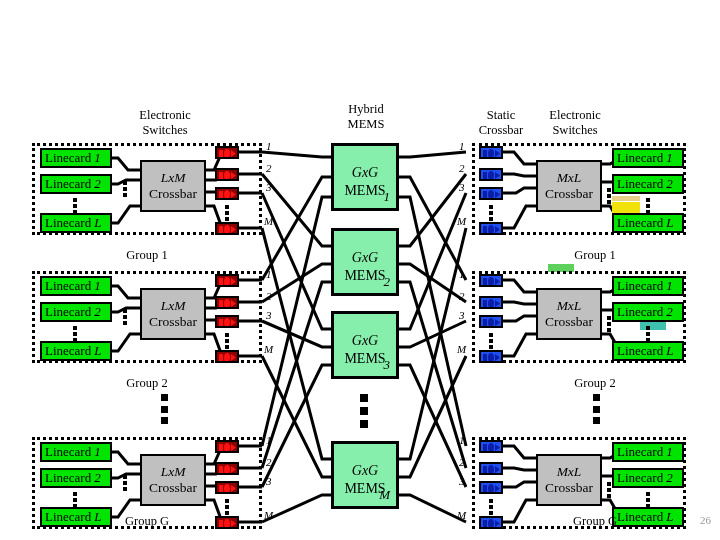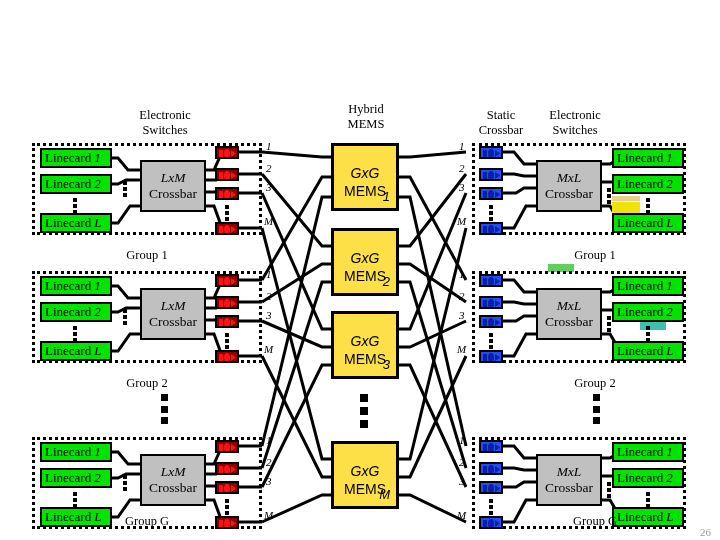--- a/index.html
+++ b/index.html
@@ -25,23 +25,23 @@
          display:flex;align-items:center;padding-left:3px;
          font-family:"Liberation Serif",serif;white-space:nowrap;}
   .lcard i{font-style:italic;padding-left:3px;}
 
   .xbar{position:absolute;box-sizing:border-box;background:#c0c0c0;
         border:2px solid #000;display:flex;flex-direction:column;
         align-items:center;justify-content:center;font-size:13.5px;
         line-height:16px;font-family:"Liberation Serif",serif;}
   .xbar .t1{font-style:italic;}
 
-  .mems{position:absolute;box-sizing:border-box;background:#fde047;
+  .mems{position:absolute;box-sizing:border-box;background:#86efac;
         border:3px solid #000;font-size:14px;line-height:18px;
-        font-family:Liberation Sans, sans-serif;}
+        font-family:Liberation Serif, serif;}
   .mems .lbl{position:absolute;left:0;top:18px;width:100%;text-align:center;}
   .mems .lbl .t1{font-style:italic;}
   .mems .num{position:absolute;right:6px;bottom:2px;font-style:italic;font-size:13px;}
 
   .laser{position:absolute;box-sizing:border-box;background:#8c0000;
          border:2px solid #000;overflow:hidden;}
   .laser .g1,.laser .g2,.laser .g3{position:absolute;background:#ff1111;}
   .laser .g1{left:2px;top:2px;width:4px;height:7px;}
   .laser .g2{left:7px;top:1px;width:6px;height:9px;border-radius:50%;}
   .laser .g3{left:14px;top:2px;width:5px;height:7px;
@@ -58,21 +58,21 @@
   .vdots{position:absolute;display:flex;flex-direction:column;
          align-items:center;justify-content:space-between;}
   .vdots span{display:block;background:#000;}
 
   .portlbl{position:absolute;font-style:italic;font-size:11px;color:#000;
            font-family:"Liberation Serif",serif;}
 
   .grouplbl{position:absolute;font-size:12.5px;color:#000;text-align:center;
             font-family:"Liberation Serif",serif;}
 
-  .pagenum{position:absolute;right:9px;bottom:2px;font-size:11px;color:#9a9a9a;
+  .pagenum{position:absolute;right:9px;bottom:14px;font-size:11px;color:#9a9a9a;
            font-family:"Liberation Serif",serif;}
 
   .artifact{position:absolute;}
 </style>
 </head>
 <body>
 
 <div id="stage">
 
   <svg id="wires" viewBox="0 0 720 540" preserveAspectRatio="none">

